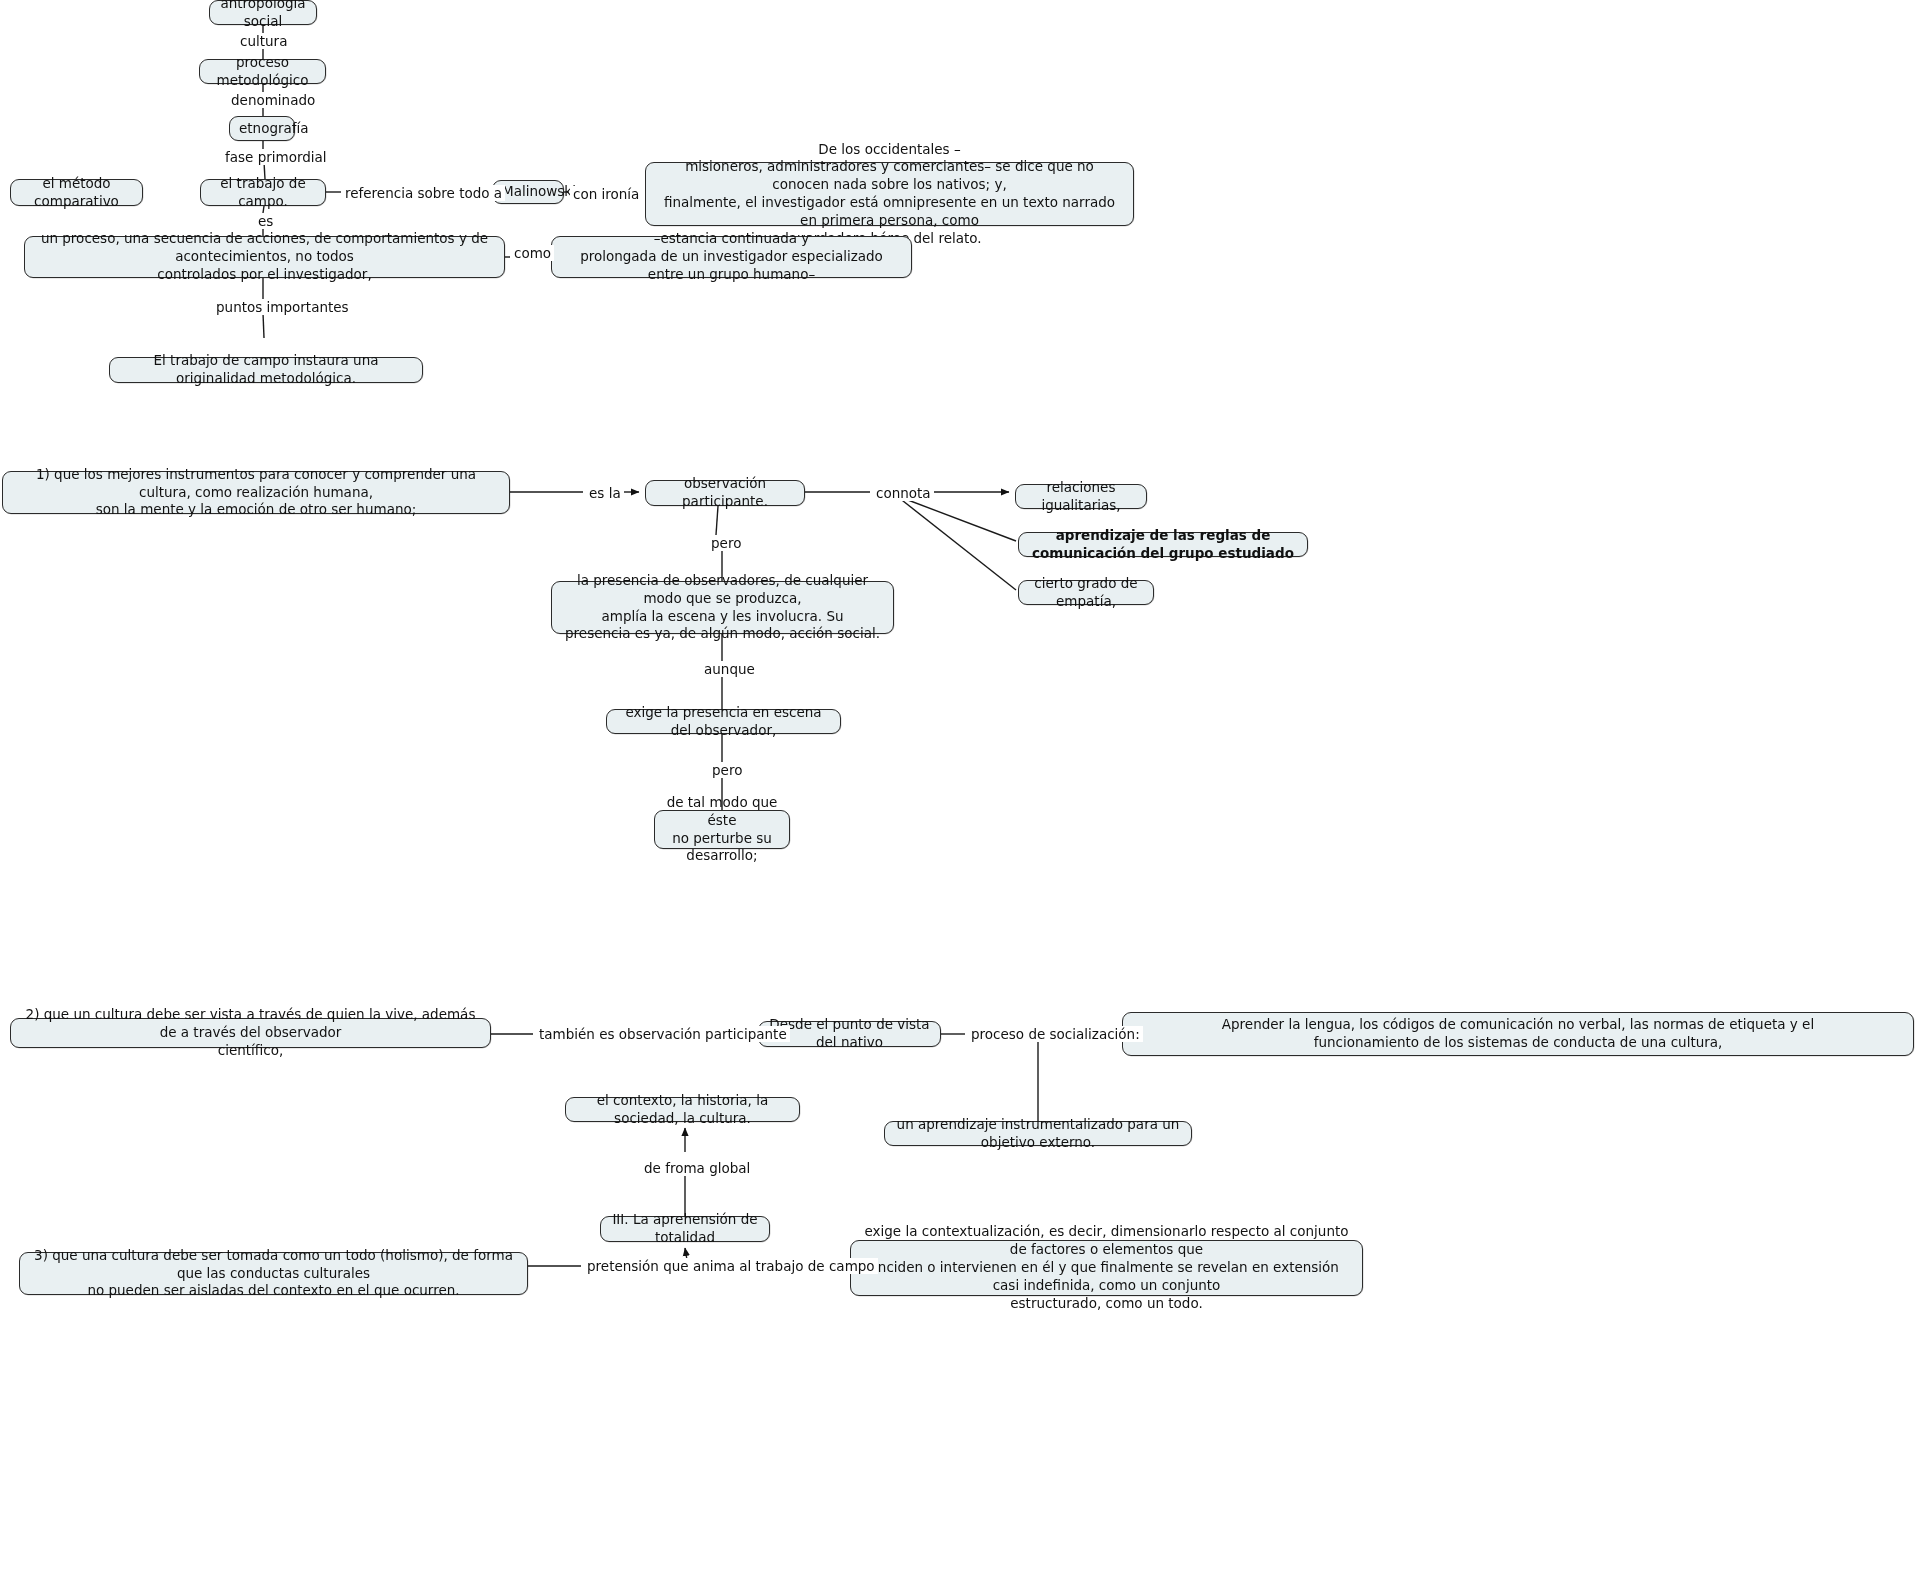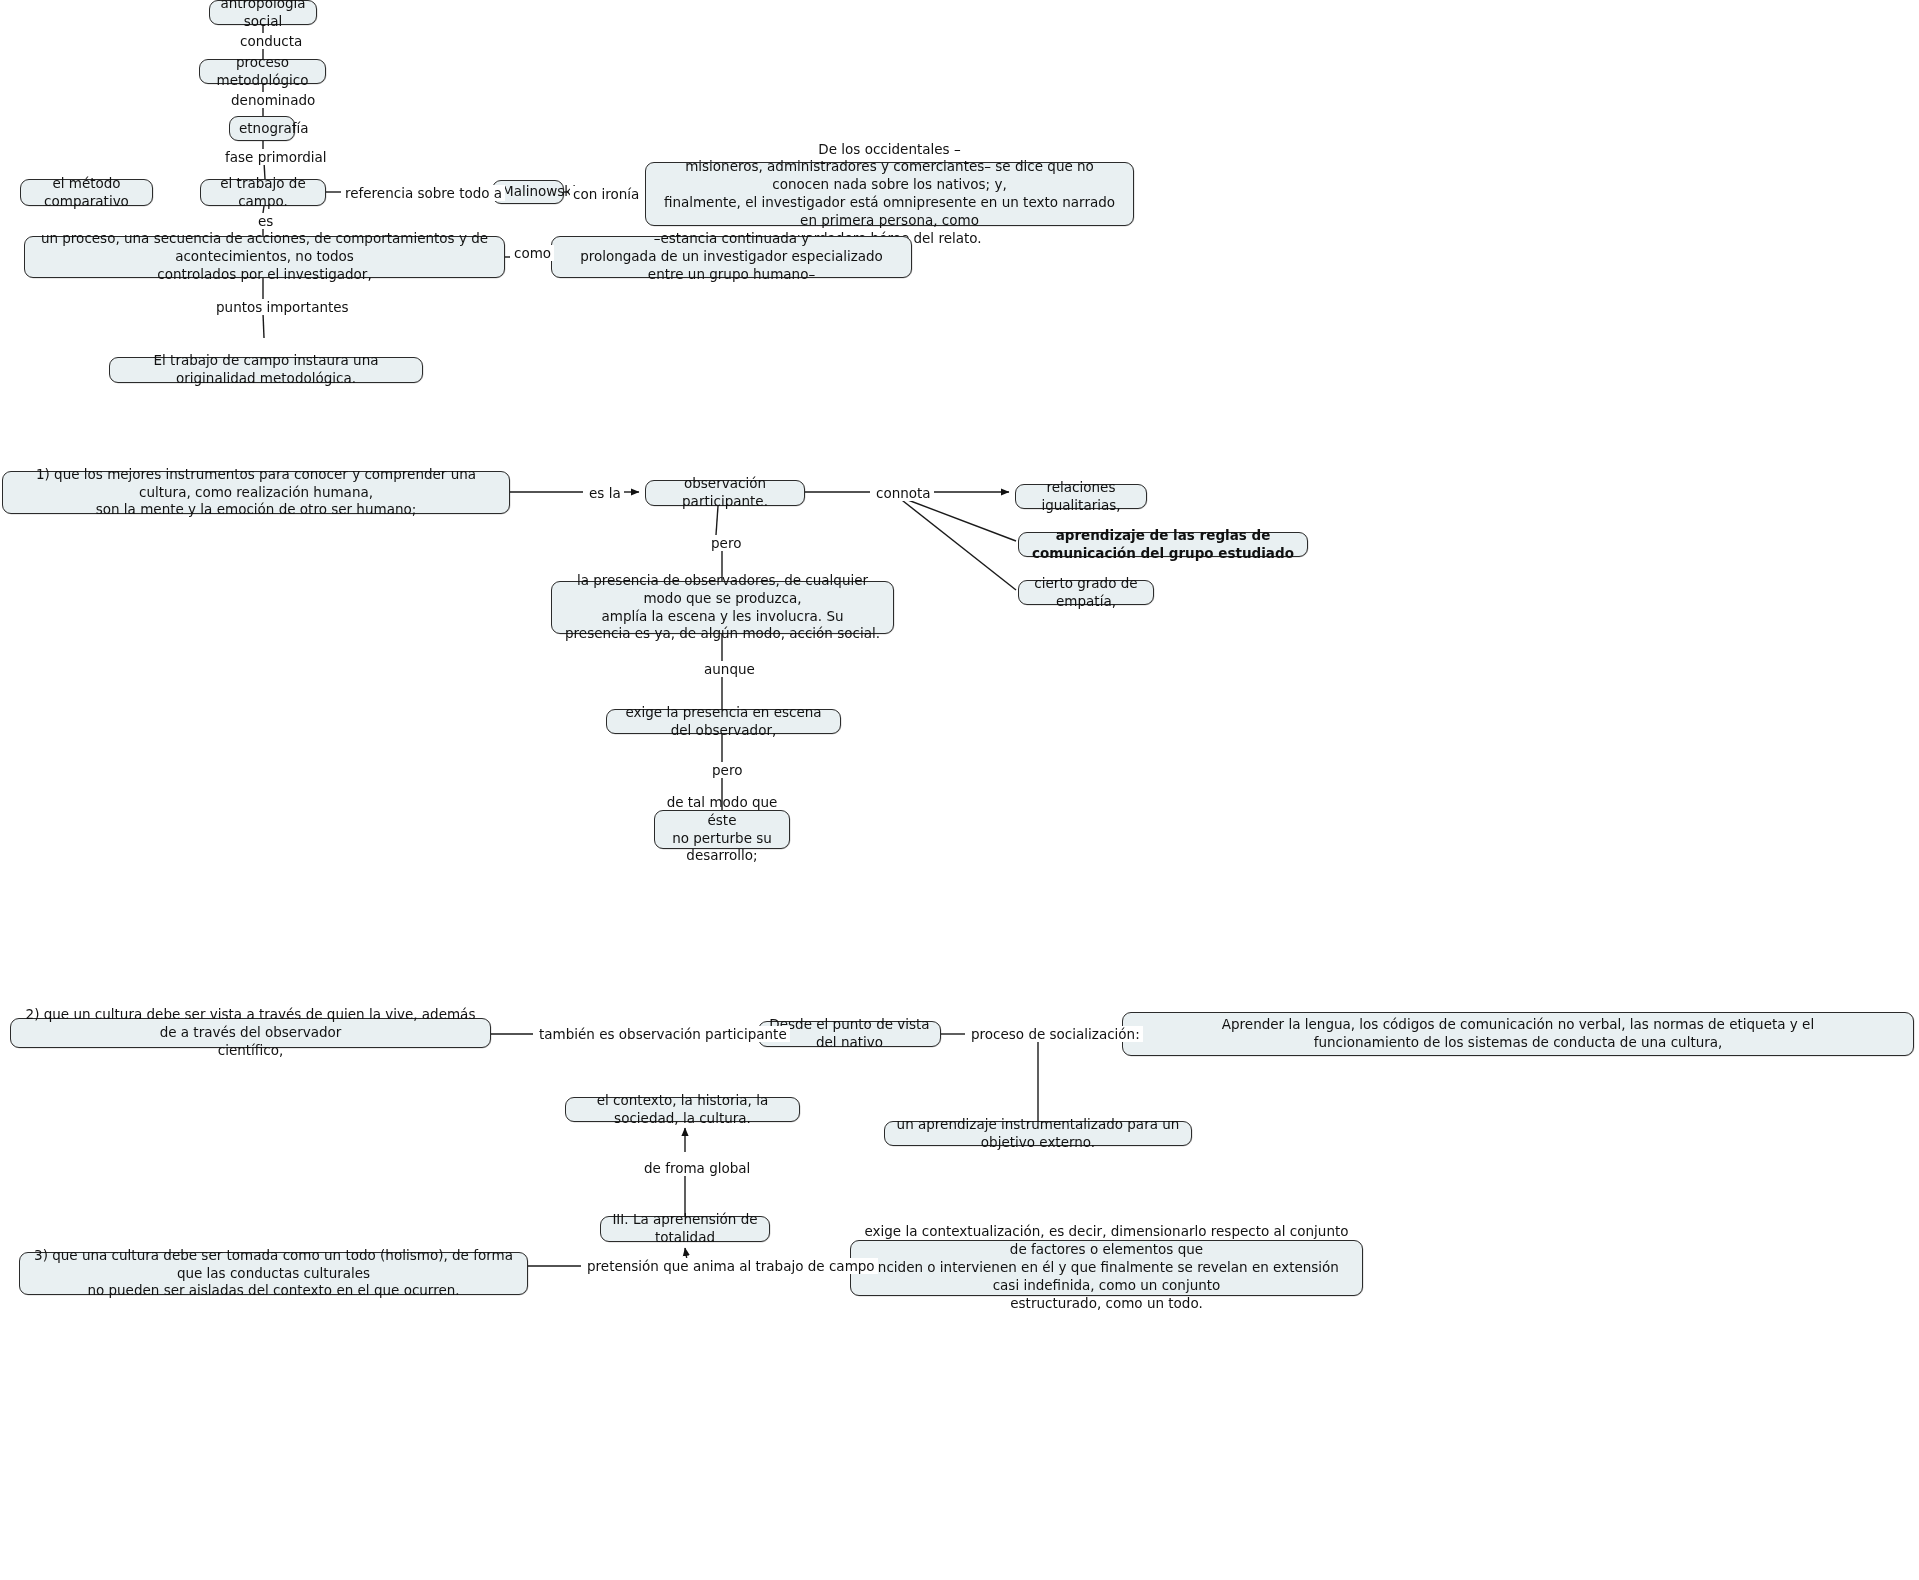--- a/index.html
+++ b/index.html
@@ -105,21 +105,21 @@
 
   <div class="node" style="left:209px;top:0px;width:108px;height:25px;">
       <span>antropología social</span>
     </div>
   <div class="node" style="left:199px;top:59px;width:127px;height:25px;">
       <span>proceso metodológico</span>
     </div>
   <div class="node" style="left:229px;top:116px;width:66px;height:25px;">
       <span>etnografía</span>
     </div>
-  <div class="node" style="left:20px;top:179px;width:133px;height:27px;">
+  <div class="node" style="left:10px;top:179px;width:133px;height:27px;">
       <span>el método comparativo</span>
     </div>
   <div class="node" style="left:200px;top:179px;width:126px;height:27px;">
       <span>el trabajo de campo.</span>
     </div>
   <div class="node" style="left:492px;top:180px;width:72px;height:24px;">
       <span>Malinowski</span>
     </div>
   <div class="node" style="left:645px;top:162px;width:489px;height:64px;">
       <span class="ml">De los occidentales –<br>misioneros, administradores y comerciantes– se dice que no conocen nada sobre los nativos; y,<br>finalmente, el investigador está omnipresente en un texto narrado en primera persona, como<br>verdadero héroe del relato.</span>
@@ -177,21 +177,21 @@
   <div class="node" style="left:600px;top:1216px;width:170px;height:26px;">
       <span>III. La aprehensión de totalidad</span>
     </div>
   <div class="node" style="left:19px;top:1252px;width:509px;height:43px;">
       <span class="ml">3) que una cultura debe ser tomada como un todo (holismo), de forma que las conductas culturales<br>no pueden ser aisladas del contexto en el que ocurren.</span>
     </div>
   <div class="node" style="left:850px;top:1240px;width:513px;height:56px;">
       <span class="ml">exige la contextualización, es decir, dimensionarlo respecto al conjunto de factores o elementos que<br>inciden o intervienen en él y que finalmente se revelan en extensión casi indefinida, como un conjunto<br>estructurado, como un todo.</span>
     </div>
 
-  <div class="lbl" style="left:237px;top:33px;">conducta</div>
+  <div class="lbl" style="left:237px;top:33px;">cultura</div>
   <div class="lbl" style="left:228px;top:92px;">denominado</div>
   <div class="lbl" style="left:222px;top:149px;">fase primordial</div>
   <div class="lbl" style="left:342px;top:185px;">referencia sobre todo a</div>
   <div class="lbl" style="left:570px;top:186px;">con ironía</div>
   <div class="lbl" style="left:255px;top:213px;">es</div>
   <div class="lbl" style="left:511px;top:245px;">como</div>
   <div class="lbl" style="left:213px;top:299px;">puntos importantes</div>
   <div class="lbl" style="left:586px;top:485px;">es la</div>
   <div class="lbl" style="left:873px;top:485px;">connota</div>
   <div class="lbl" style="left:708px;top:535px;">pero</div>

